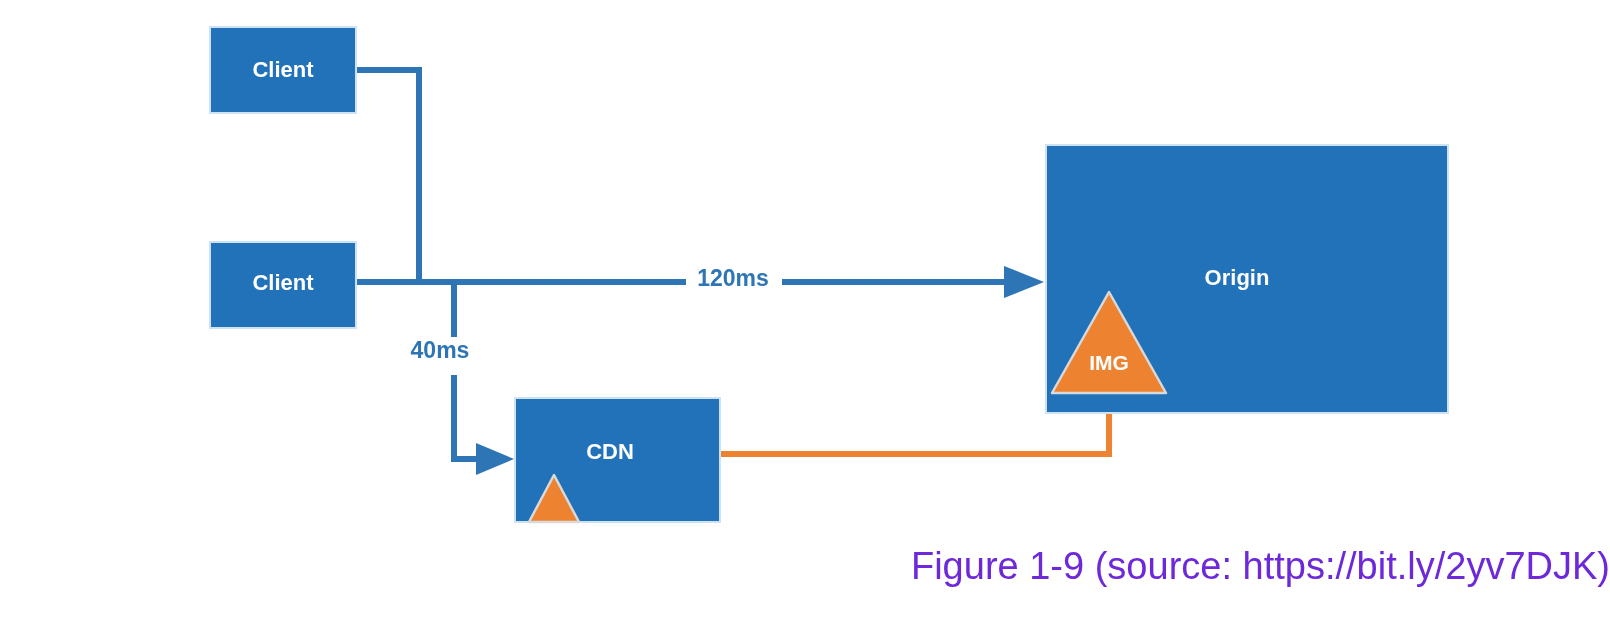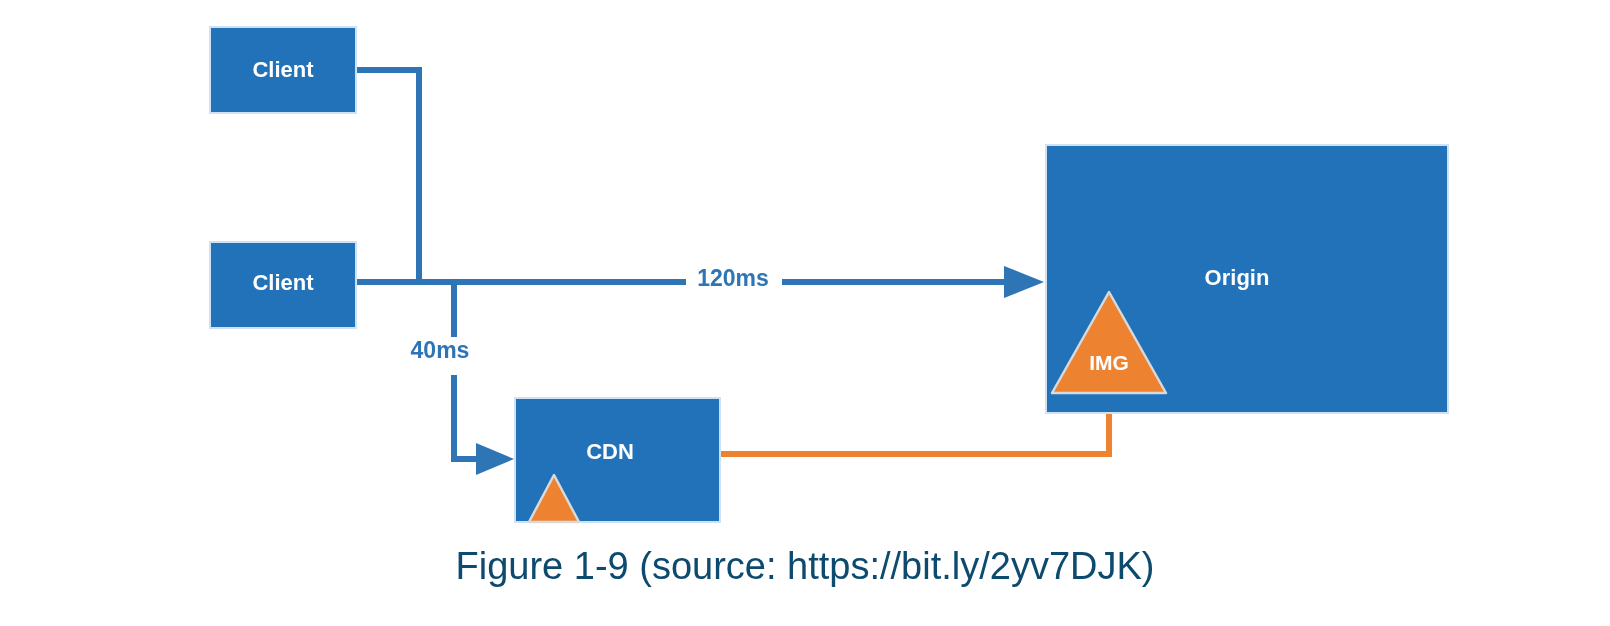--- a/index.html
+++ b/index.html
@@ -66,24 +66,24 @@
     stroke-width: 6;
     fill: none;
     stroke-linecap: butt;
   }
   .arrow-blue { fill: #2E75B6; }
   .caption-text {
     position: absolute;
     left: 0;
     top: 533px;
     width: 1610px;
-    text-align: center;
+    text-align: right;
     font-family: "Liberation Sans", sans-serif;
     font-size: 38px;
-    color: #0c4a6e;
+    color: #6d28d9;
     white-space: nowrap;
   }
 </style>
 </head>
 <body>
 
 <div id="diagram-root">
 
   <svg id="cdn-diagram" viewBox="0 0 1610 626" xmlns="http://www.w3.org/2000/svg">
 

